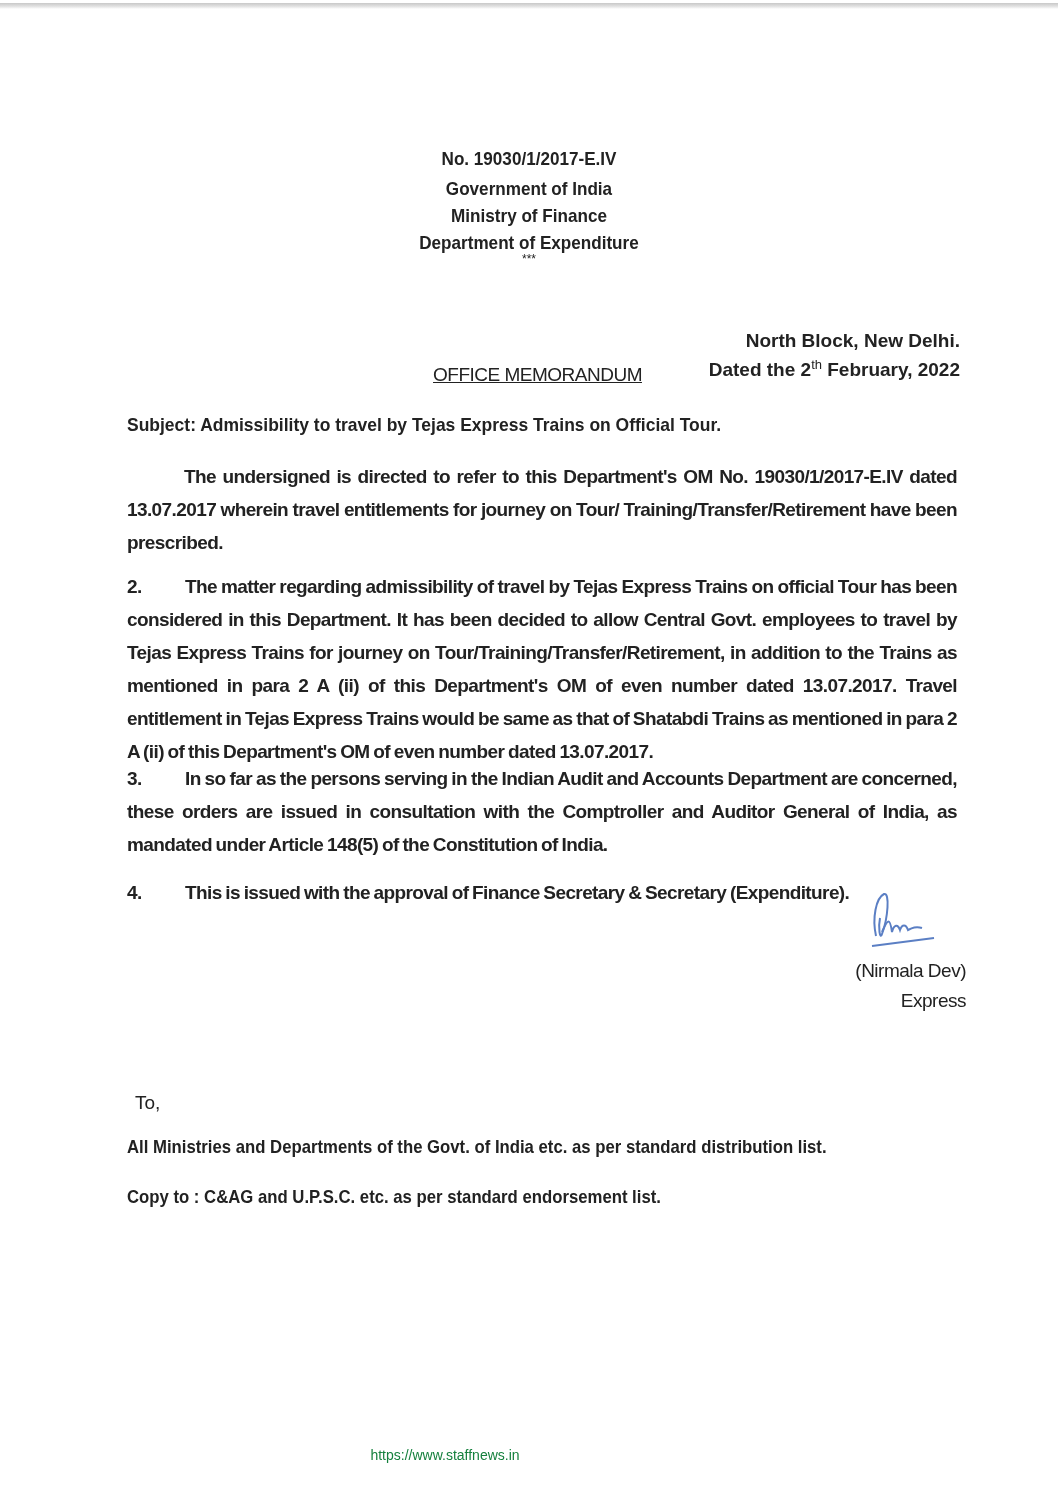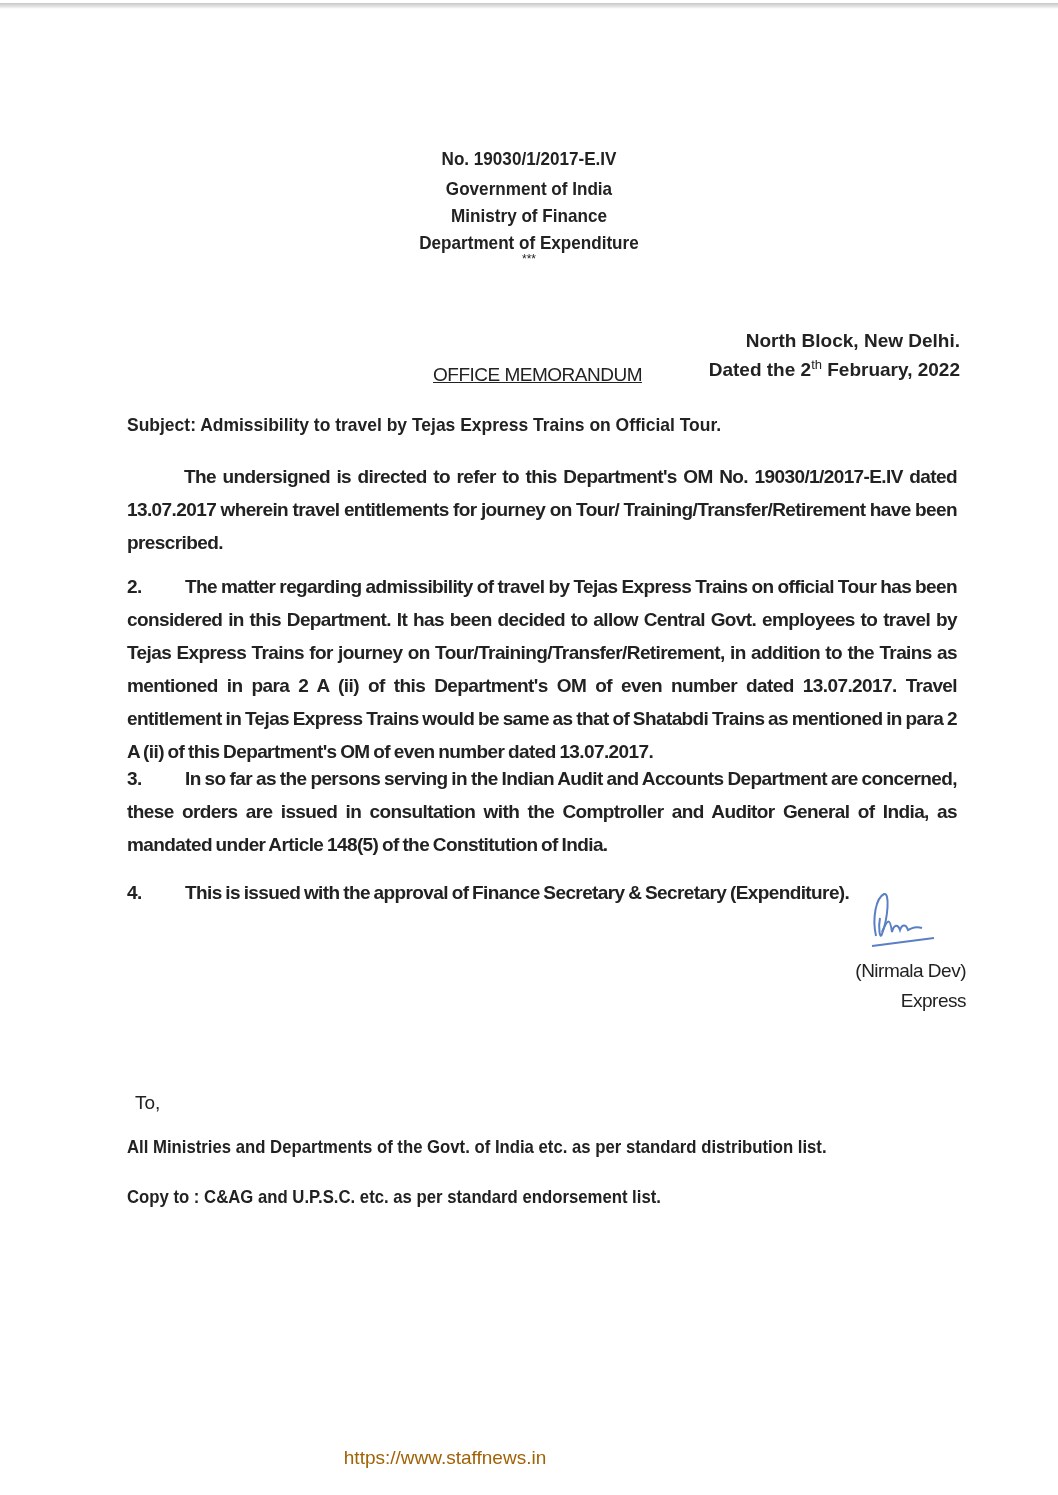--- a/index.html
+++ b/index.html
@@ -17,21 +17,21 @@
              transform: scaleX(0.92); transform-origin: left; white-space: nowrap; }
   .para { position: absolute; left: 127px; width: 830px; font-size: 19px; line-height: 33px;
           text-align: justify; letter-spacing: -0.6px; word-spacing: -1px; font-weight: bold; }
   .para .num { display: inline-block; width: 58px; }
   .indent { display: inline-block; width: 57px; }
   .sig { position: absolute; left: 868px; top: 888px; }
   .signer { position: absolute; right: 92px; font-size: 19px; text-align: right; letter-spacing: -0.5px; }
   .to { position: absolute; left: 127px; font-size: 19px; margin-left: 8px; }
   .bold-line { position: absolute; left: 127px; font-size: 19px; font-weight: bold;
                transform: scaleX(0.88); transform-origin: left; white-space: nowrap; }
-  .footer { position: absolute; top: 1447px; left: 0; width: 890px; text-align: center; font-size: 19px; color: #a16207; }
+  .footer { position: absolute; top: 1447px; left: 0; width: 890px; text-align: center; font-size: 14px; color: #15803d; }
 </style>
 </head>
 <body>
 
 <div class="scan-edge"></div>
 
 <div class="hdr" style="top:146px">No. 19030/1/2017-E.IV</div>
 <div class="hdr" style="top:176px">Government of India</div>
 <div class="hdr" style="top:203px">Ministry of Finance</div>
 <div class="hdr" style="top:230px">Department of Expenditure</div>

